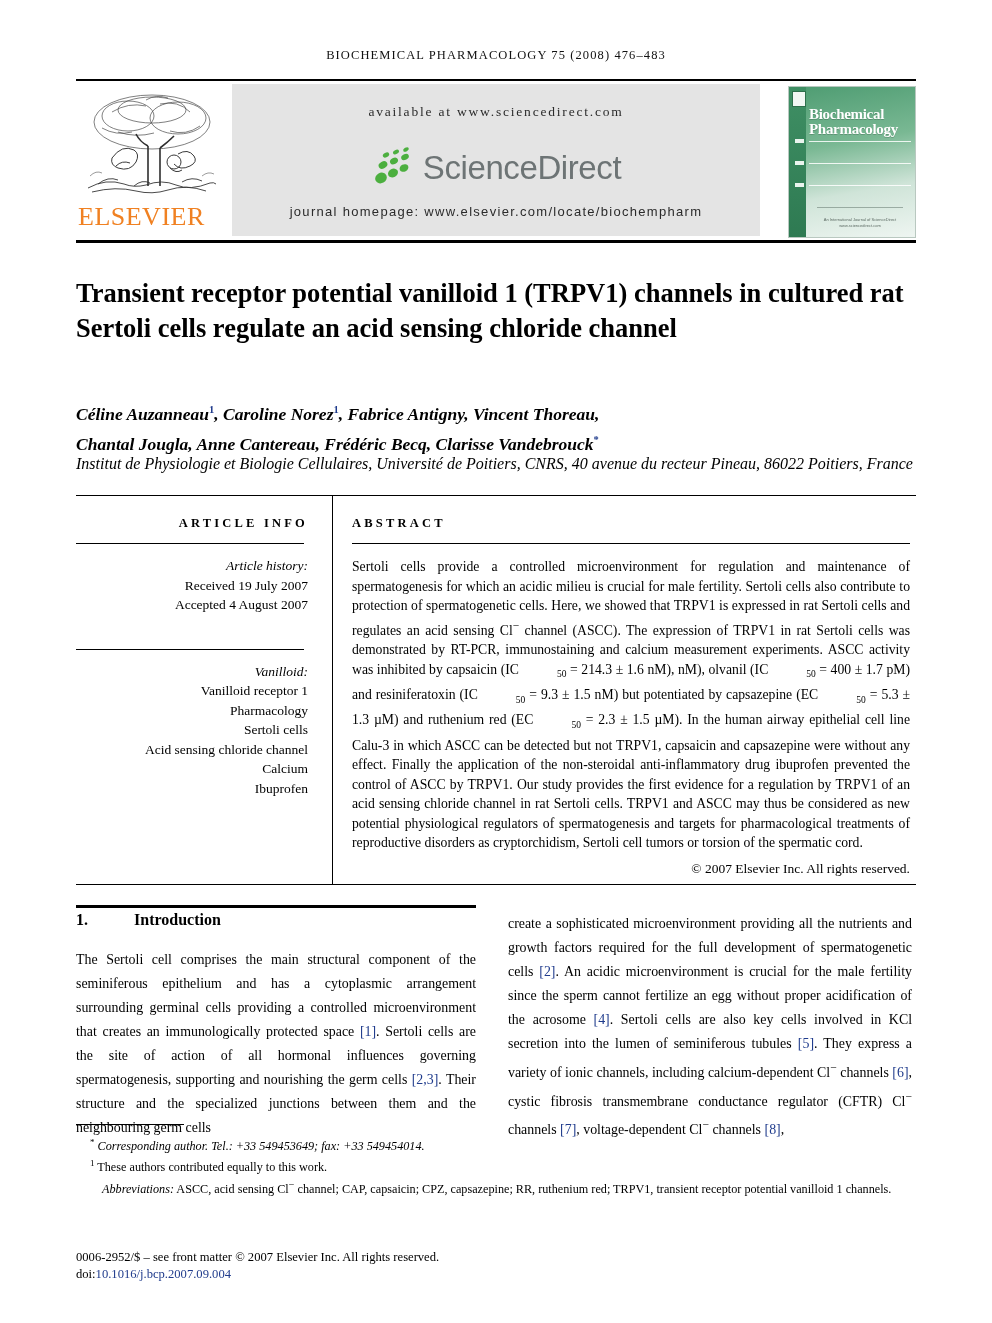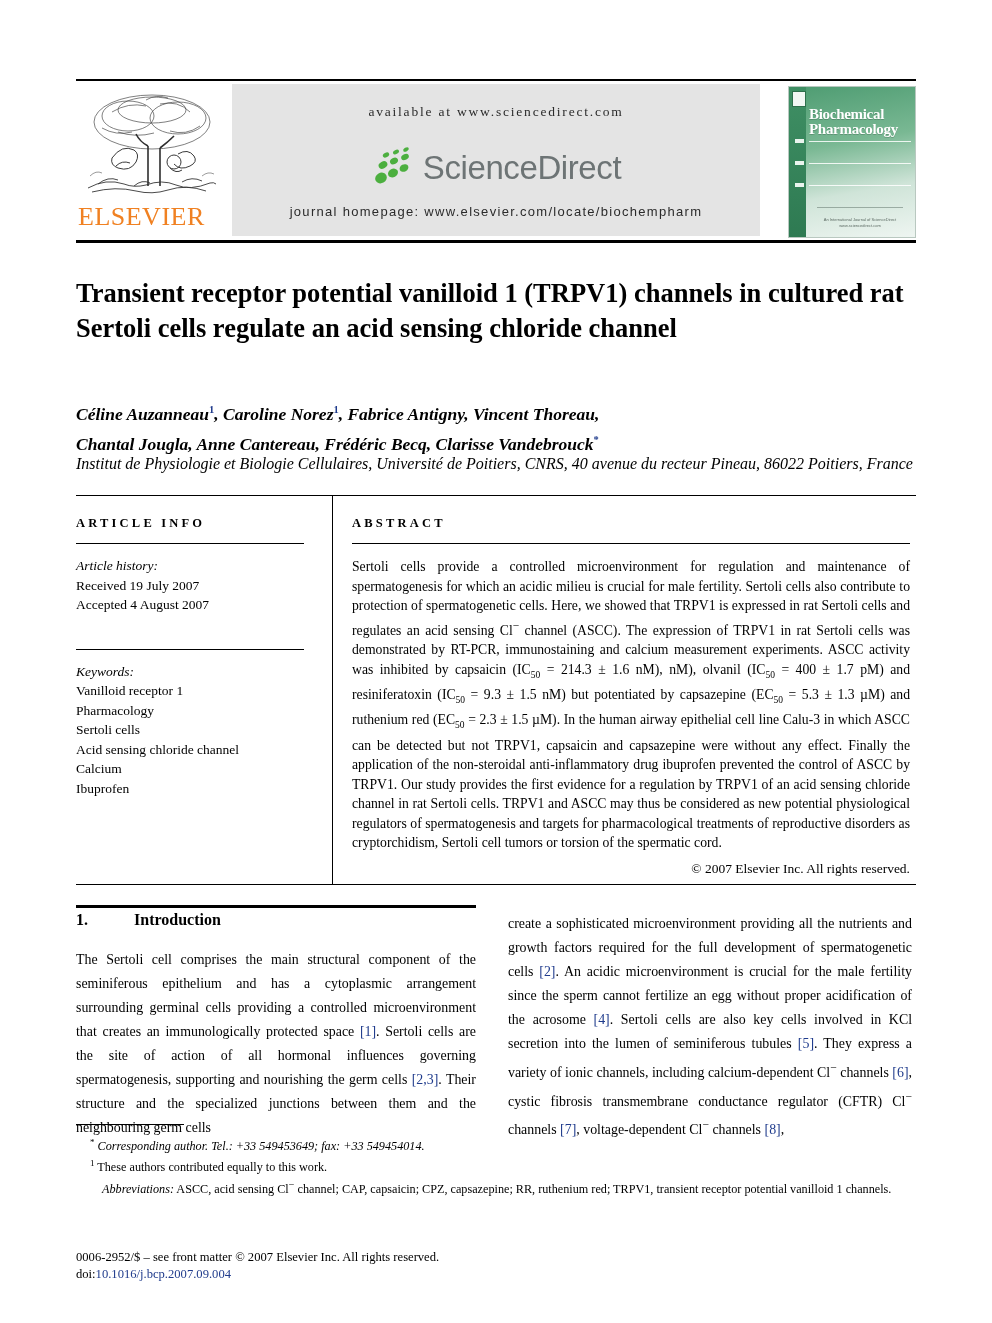--- a/index.html
+++ b/index.html
@@ -238,20 +238,21 @@
     font-family: "Liberation Serif", serif;
     font-weight: bold;
     font-size: 12.5px;
     letter-spacing: 3.2px;
     text-transform: uppercase;
   }
   .info-col {
     position: absolute;
     left: 76px; top: 516px;
     width: 232px;
+    text-align: right;
   }
   .info-rule {
     width: 228px; height: 1px; background: #000;
     margin: 12px 0 12px 0;
   }
   .info-rule.second { margin-top: 34px; }
   .info-block {
     font-family: "Liberation Serif", serif;
     font-size: 13.5px;
     line-height: 19.5px;
@@ -273,21 +274,21 @@
     line-height: 19.6px;
     text-align: justify;
     color: #000;
   }
   .abs-copy {
     margin-top: 8px;
     text-align: right;
     font-family: "Liberation Serif", serif;
     font-size: 13.5px;
   }
-  sub.ic { font-size: 9.5px; vertical-align: sub; }
+  sub.ic { font-size: 9.5px; vertical-align: sub; margin-left: 38px; }
 
   
   .body-rule {
     position: absolute;
     left: 76px; top: 905px;
     width: 400px; height: 2.5px;
     background: #000;
   }
   .sec-title {
     position: absolute;
@@ -348,20 +349,21 @@
     font-family: "Liberation Serif", serif;
     font-size: 12.6px;
     line-height: 17px;
   }
 </style>
 </head>
 <body>
 
 <div class="page">
 
+  <div class="running-head">Biochemical Pharmacology 75 (2008) 476–483</div>
   <div class="rule-thick" id="rule-top"></div>
 
   <div class="masthead">
 
     <div class="elsevier-block">
       <div class="elsevier-tree">
         <svg viewBox="0 0 140 112" width="140" height="112" aria-hidden="true">
           <g stroke="#3a3a3a" stroke-width="0.7" fill="none" opacity="0.92">
             <ellipse cx="70" cy="34" rx="58" ry="27"></ellipse>
             <ellipse cx="46" cy="28" rx="26" ry="15"></ellipse>
@@ -460,21 +462,21 @@
   <div class="info-col">
     <div class="sechead">ARTICLE INFO</div>
     <div class="info-rule"></div>
     <div class="info-block">
       <div class="lbl">Article history:</div>
       <div>Received 19 July 2007</div>
       <div>Accepted 4 August 2007</div>
     </div>
     <div class="info-rule second"></div>
     <div class="info-block">
-      <div class="lbl">Keywords:</div>
+      <div class="lbl">Vanilloid:</div>
       <div>Vanilloid receptor 1</div>
       <div>Pharmacology</div>
       <div>Sertoli cells</div>
       <div>Acid sensing chloride channel</div>
       <div>Calcium</div>
       <div>Ibuprofen</div>
     </div>
   </div>
 
   <div class="abs-col">

